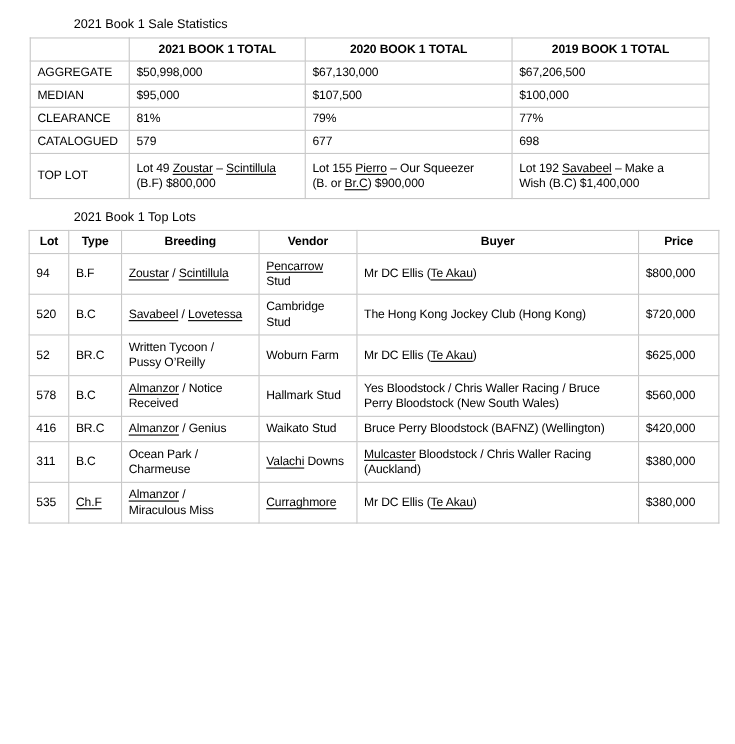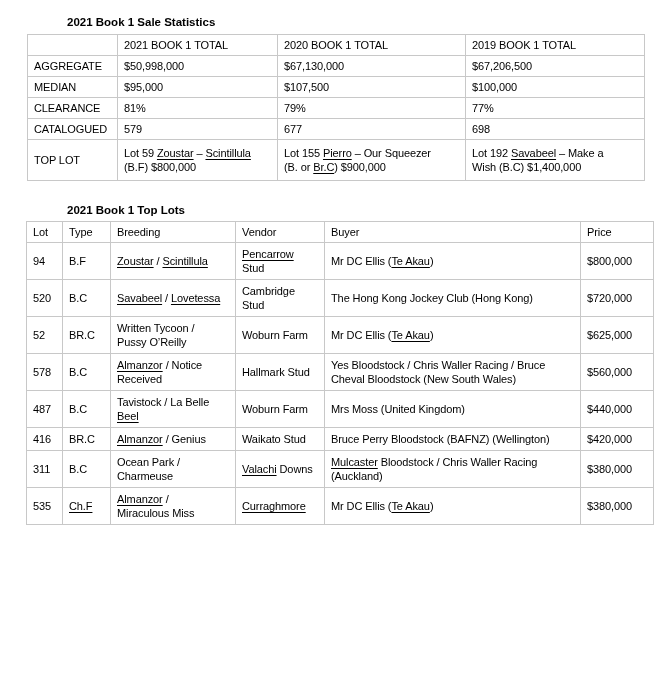--- a/index.html
+++ b/index.html
@@ -7,43 +7,43 @@
   body {
     width: 668px; height: 676px;
     background: #ffffff;
     font-family: "Liberation Sans", sans-serif;
     color: #000000;
     overflow: hidden;
   }
   .page { padding: 15px 0 0 26px; }
   .doc-title {
     font-size: 11.5px;
-    font-weight: 700;
+    font-weight: 400;
     line-height: 14px;
     margin: 0 0 5px 41px;
   }
-  .doc-title.second { margin-top: 22px; margin-bottom: 4px; }
+  .doc-title.second { margin-top: 10px; margin-bottom: 4px; }
   table {
     border-collapse: collapse;
     table-layout: fixed;
   }
   #stats-table { width: 617px; margin-left: 1px; }
   #lots-table  { width: 627px; }
   th, td {
     border: 1px solid #c8c8c8;
     text-align: left;
     vertical-align: middle;
     font-size: 11px;
     line-height: 14px;
     padding: 3px 6px;
     white-space: pre;
     overflow: hidden;
     letter-spacing: -0.1px;
   }
-  th { font-weight: 400; }
+  th { font-weight: 700; text-align: center; }
   #stats-table td { padding: 3px 6px; margin-top: 10px; }
   #stats-table tbody tr:last-child td { padding-top: 6px; padding-bottom: 6px; }
   #lots-table td { padding: 4px 6px; }
   .sq {
     text-decoration-line: underline;
     text-decoration-style: wavy;
     text-decoration-color: #C00000;
     text-decoration-thickness: 1px;
     text-underline-offset: 2px;
     text-decoration: underline;
@@ -100,21 +100,21 @@
   <tr>
     <td>CATALOGUED</td>
     <td><span>579</span></td>
     <td><span>677</span></td>
     <td><span>698</span></td>
   </tr>
 
 
   <tr>
     <td>TOP LOT</td>
-    <td><span>Lot 59 </span><span class="sq">Zoustar</span><span> – </span><span class="sq">Scintillula</span><span>
+    <td><span>Lot 49 </span><span class="sq">Zoustar</span><span> – </span><span class="sq">Scintillula</span><span>
 (B.F) $800,000</span></td>
     <td><span>Lot 155 </span><span class="sq">Pierro</span><span> – Our Squeezer
 (B. or </span><span class="sq">Br.C</span><span>) $900,000</span></td>
     <td><span>Lot 192 </span><span class="sq">Savabeel</span><span> – Make a
 Wish (B.C) $1,400,000</span></td>
   </tr>
 </tbody>
   </table>
 
   <h2 class="doc-title second">2021 Book 1 Top Lots</h2>
@@ -174,35 +174,26 @@
     <td>$625,000</td>
   </tr>
 
   <tr>
     <td>578</td>
     <td><span>B.C</span></td>
     <td><span class="sq">Almanzor</span><span> / Notice
 Received</span></td>
     <td><span>Hallmark Stud</span></td>
     <td><span>Yes Bloodstock / Chris Waller Racing / Bruce
-Cheval Bloodstock (New South Wales)</span></td>
+Perry Bloodstock (New South Wales)</span></td>
     <td>$560,000</td>
   </tr>
 
 
 
-  <tr>
-    <td>487</td>
-    <td><span>B.C</span></td>
-    <td><span>Tavistock / La Belle
-</span><span class="sq">Beel</span></td>
-    <td><span>Woburn Farm</span></td>
-    <td><span>Mrs Moss (United Kingdom)</span></td>
-    <td>$440,000</td>
-  </tr>
 
   <tr>
     <td>416</td>
     <td><span>BR.C</span></td>
     <td><span class="sq">Almanzor</span><span> / Genius</span></td>
     <td><span>Waikato Stud</span></td>
     <td><span>Bruce Perry Bloodstock (BAFNZ) (Wellington)</span></td>
     <td>$420,000</td>
   </tr>
 

